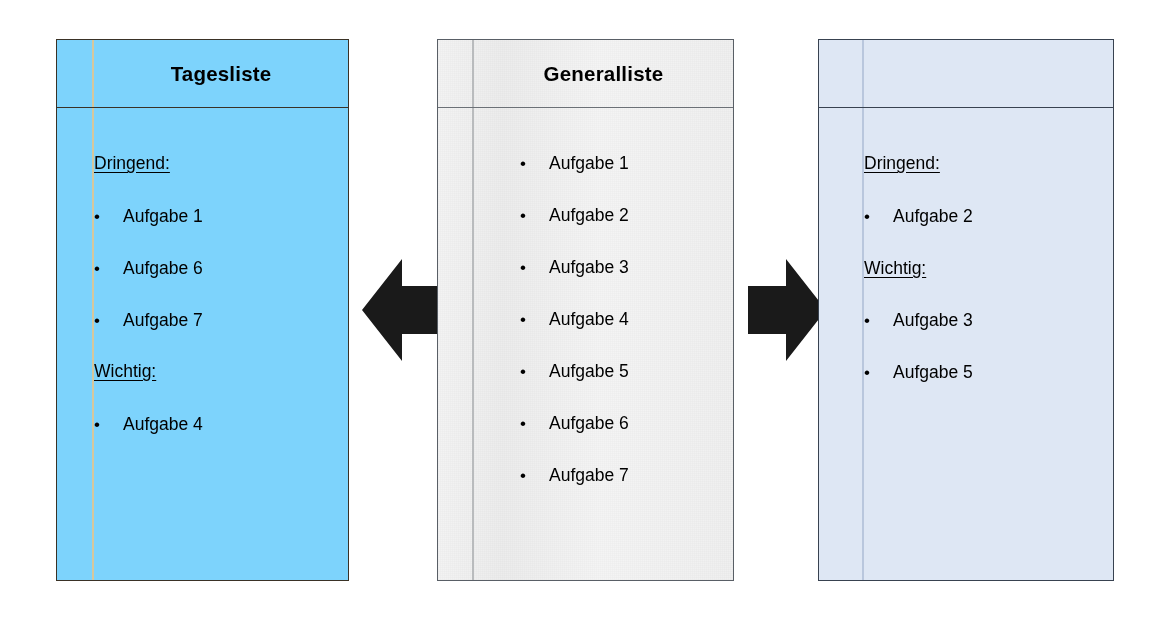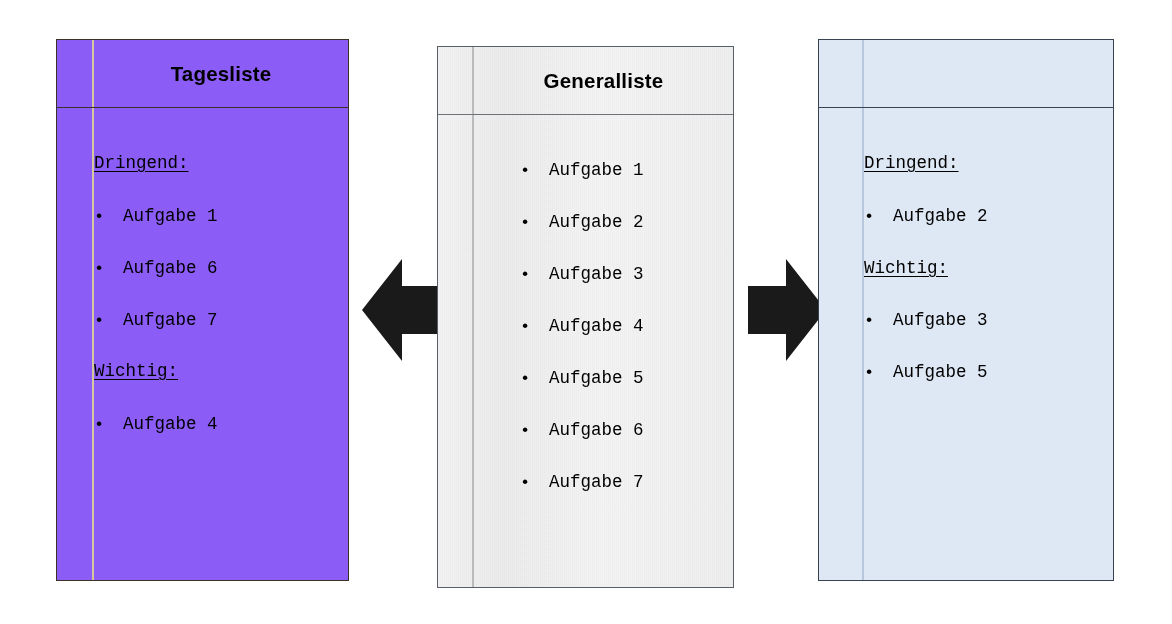--- a/index.html
+++ b/index.html
@@ -67,21 +67,20 @@
     display: flex;
     align-items: center;
     justify-content: center;
   }
 
   
   .content {
     position: absolute;
     top: 0;
     bottom: 12px;
-    font-family: Liberation Mono, monospace;
   }
 
   .group-label {
     font-size: 17.5px;
     color: #000000;
     text-decoration: underline;
     text-underline-offset: 3px;
     white-space: nowrap;
   }
 
@@ -104,42 +103,41 @@
     flex: 0 0 auto;
   }
 
   
   #panel-tagesliste {
     left: 56px;
     top: 39px;
     width: 293px;
     height: 542px;
     border: 1.4px solid #3a3226;
-    background: #8b5cf6;
+    background: #7dd3fc;
   }
   #panel-tagesliste .panel-header {
     height: 68px;
     border-bottom: 1.4px solid #3a3226;
   }
   #panel-tagesliste .gutter-rule { left: 35px; background: #d6c79c; }
   #panel-tagesliste .title-wrap { left: 37px; right: 0; }
   #panel-tagesliste .content { left: 37px; right: 0; }
 
   
   #panel-generalliste {
     left: 437px;
     top: 39px;
     width: 297px;
     height: 542px;
     border: 1.4px solid #595f66;
     background:
       repeating-linear-gradient(0deg, rgba(0,0,0,0.012) 0 1px, rgba(255,255,255,0) 1px 2px),
       repeating-linear-gradient(90deg, rgba(0,0,0,0.012) 0 1px, rgba(255,255,255,0) 1px 2px),
       linear-gradient(90deg, #f3f3f3 0%, #ececec 22%, #f4f4f4 55%, #efefef 100%);
-    margin-top: 7px;
   }
   #panel-generalliste .panel-header {
     height: 68px;
     border-bottom: 1.2px solid #6b7076;
   }
   #panel-generalliste .gutter-rule { left: 34px; background: #b9bbbd; }
   #panel-generalliste .title-wrap { left: 36px; right: 0; }
   #panel-generalliste .content { left: 36px; right: 0; }
 
   

